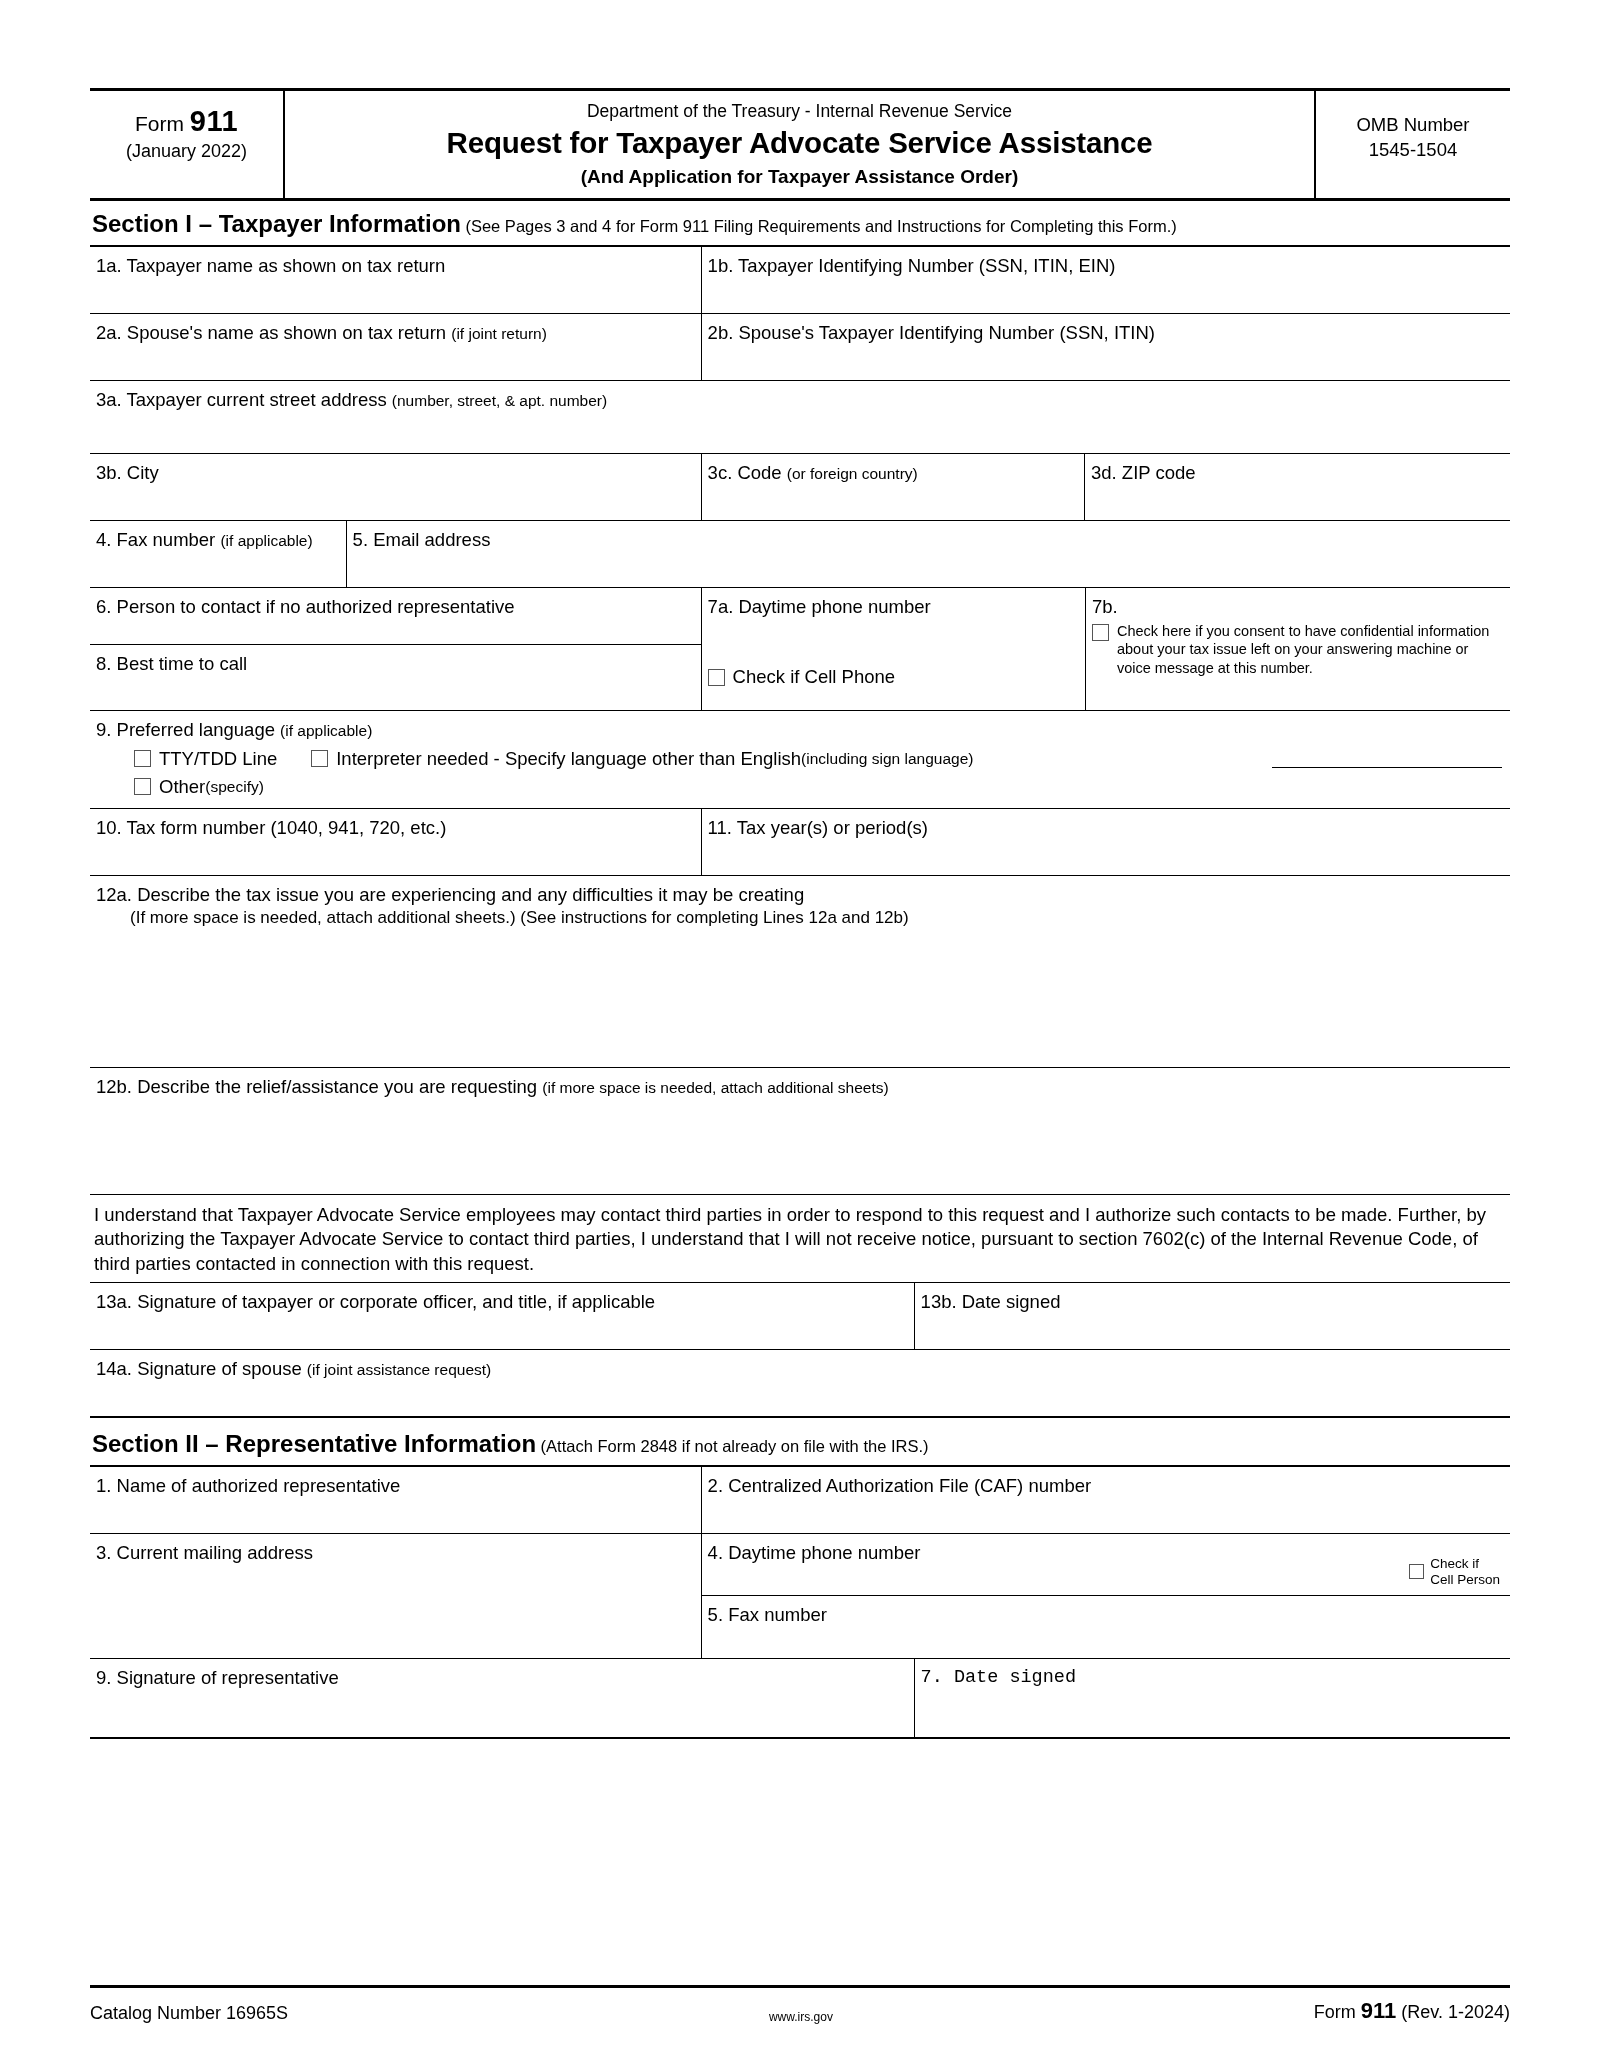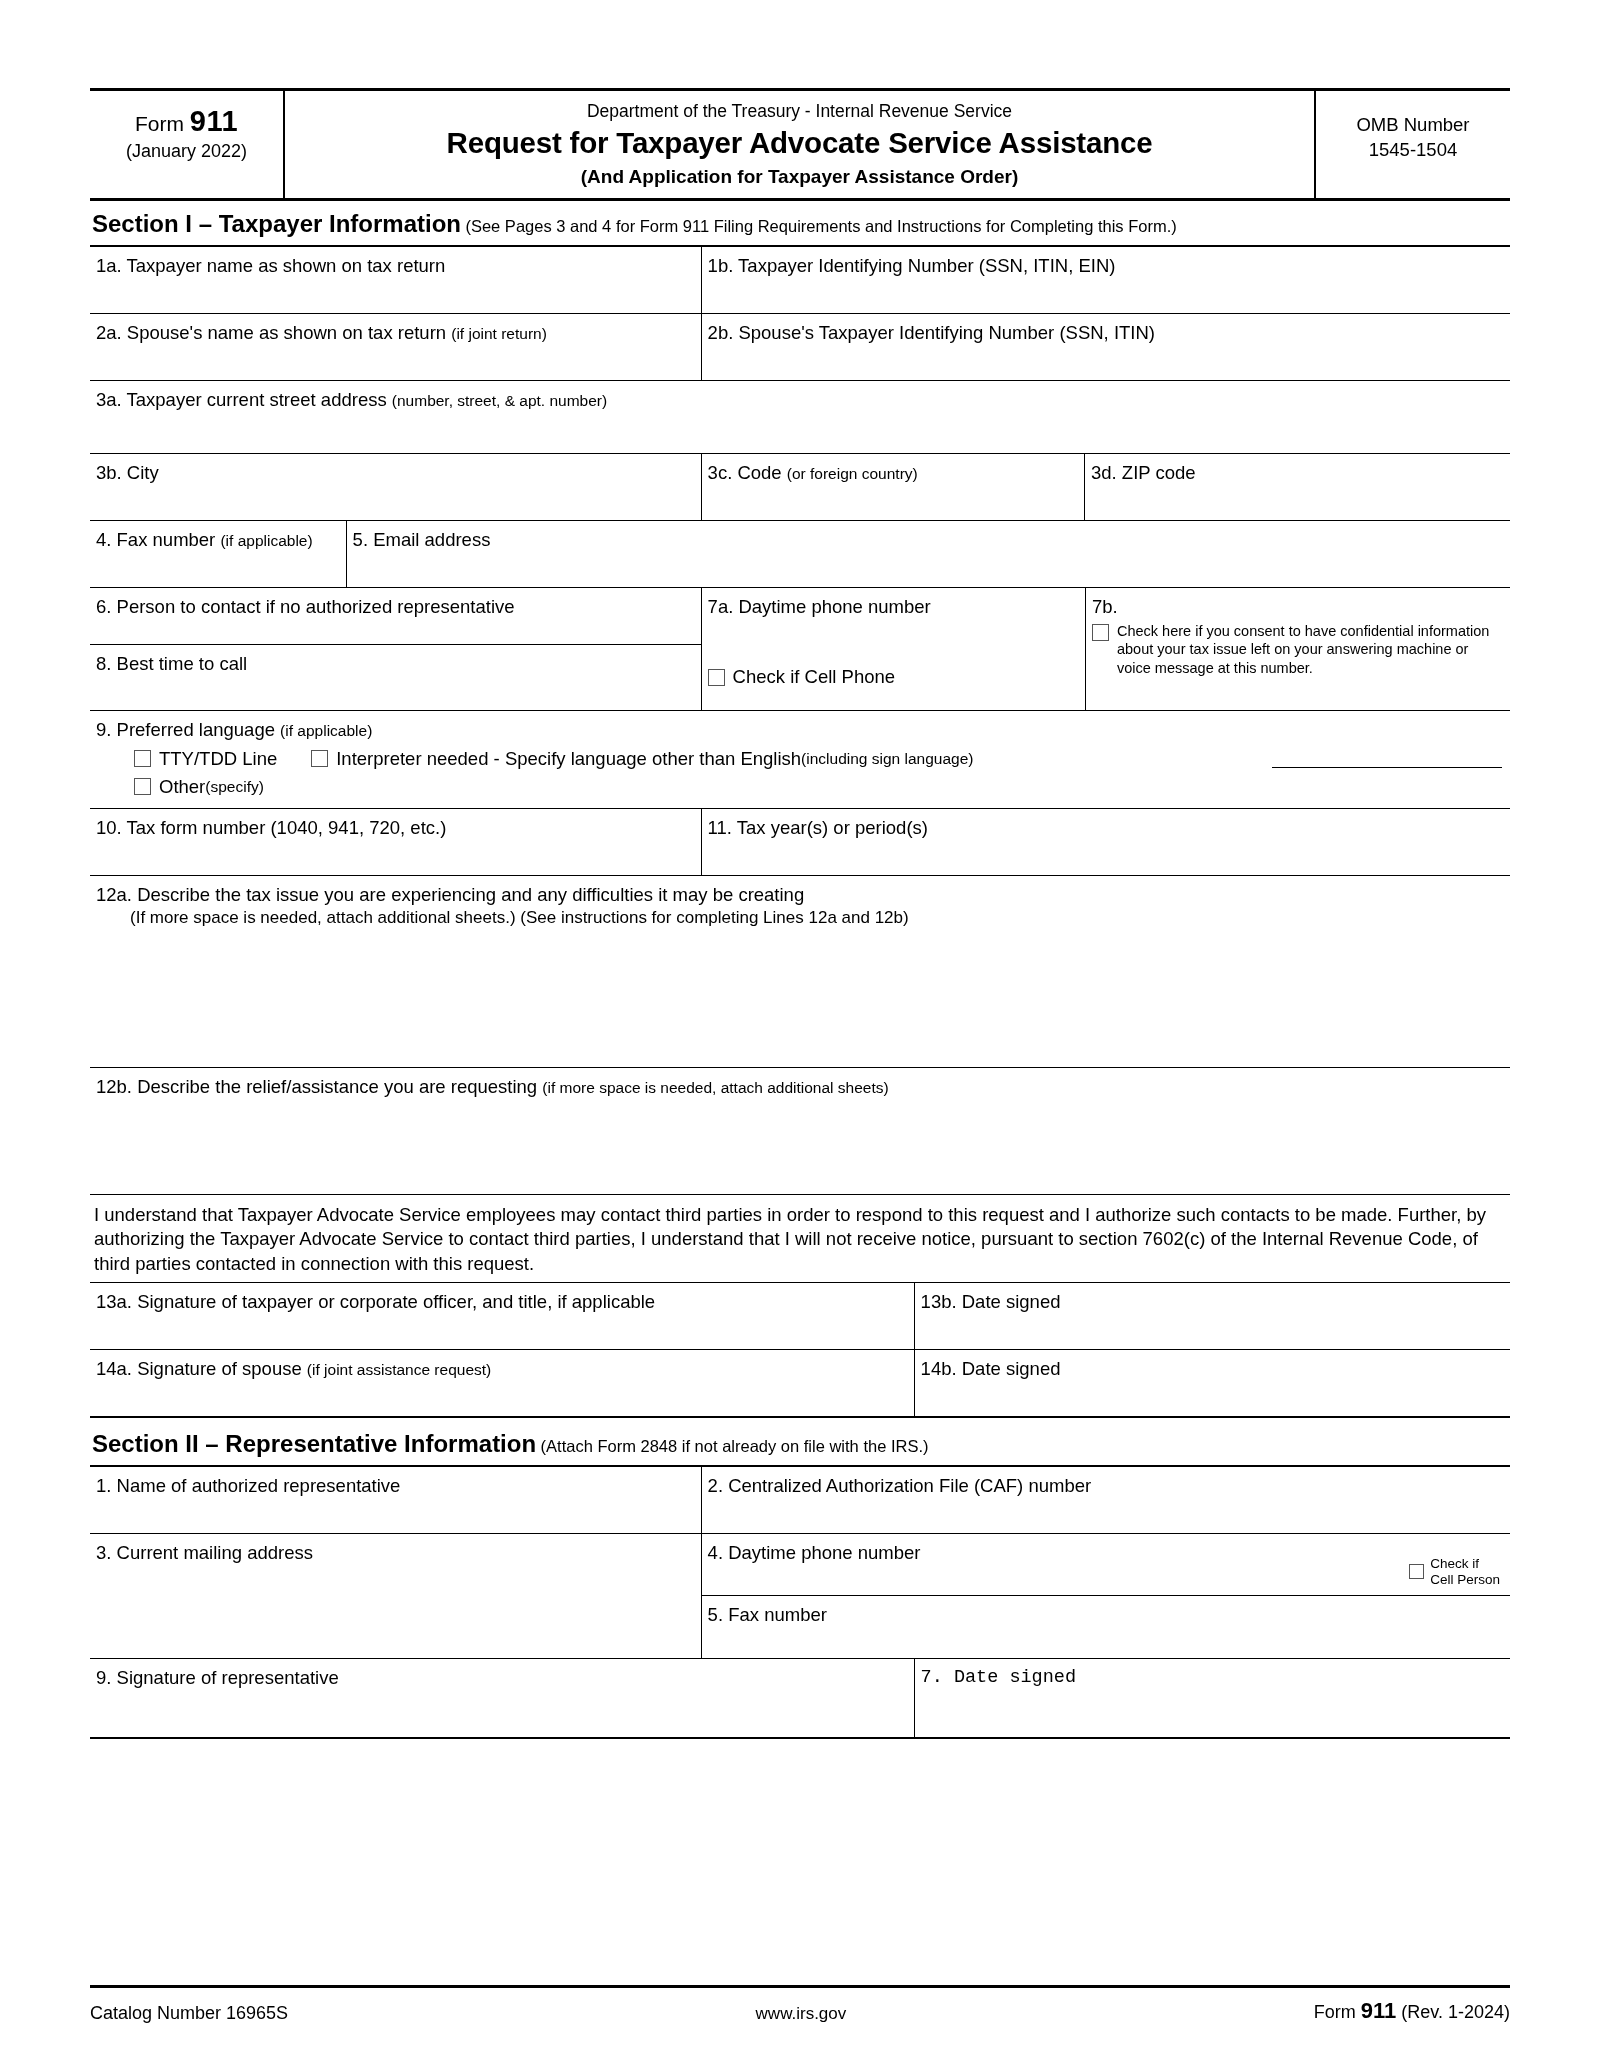--- a/index.html
+++ b/index.html
@@ -192,21 +192,21 @@
     left: 90px;
     top: 1985px;
     width: 1420px;
     display: flex;
     align-items: flex-end;
     font-size: 18px;
     border-top: 3px solid #000;
     padding-top: 10px;
   }
   .footer .f-left { flex: 1 1 auto; }
-  .footer .f-mid { flex: 0 0 auto; font-size: 17px; }
+  .footer .f-mid { flex: 0 0 auto; font-size: 12px; }
   .footer .f-right { flex: 1 1 auto; text-align: right; }
   .footer .f-right .num { font-size: 22px; font-weight: bold; }
   .cellphone-mini {
     position: absolute;
     right: 10px;
     bottom: 8px;
     display: flex;
     align-items: center;
     font-size: 13.5px;
     line-height: 1.15;
@@ -372,23 +372,20 @@
         <span>13a. Signature of taxpayer or corporate officer, and title, if applicable</span>
       </div>
       <div class="cell bl h66" style="flex:1 1 auto;">
         <span>13b. Date signed</span>
       </div>
     </div>
 
     <div class="row thick">
       <div class="cell h66" style="flex:0 0 58%;">
         <span>14a. Signature of spouse </span><span class="small">(if joint assistance request)</span>
-      </div>
-      <div class="cell bl h66" style="flex:1 1 auto;">
-        <span>14b. Date signed</span>
       </div>
     </div>
 
     <div class="section-bar" style="padding-top:12px;">
       <span class="sec-title">Section II – Representative Information</span>
       <span class="sec-note">(Attach Form 2848 if not already on file with the IRS.)</span>
     </div>
 
     <div class="row">
       <div class="cell w-43 h66">

